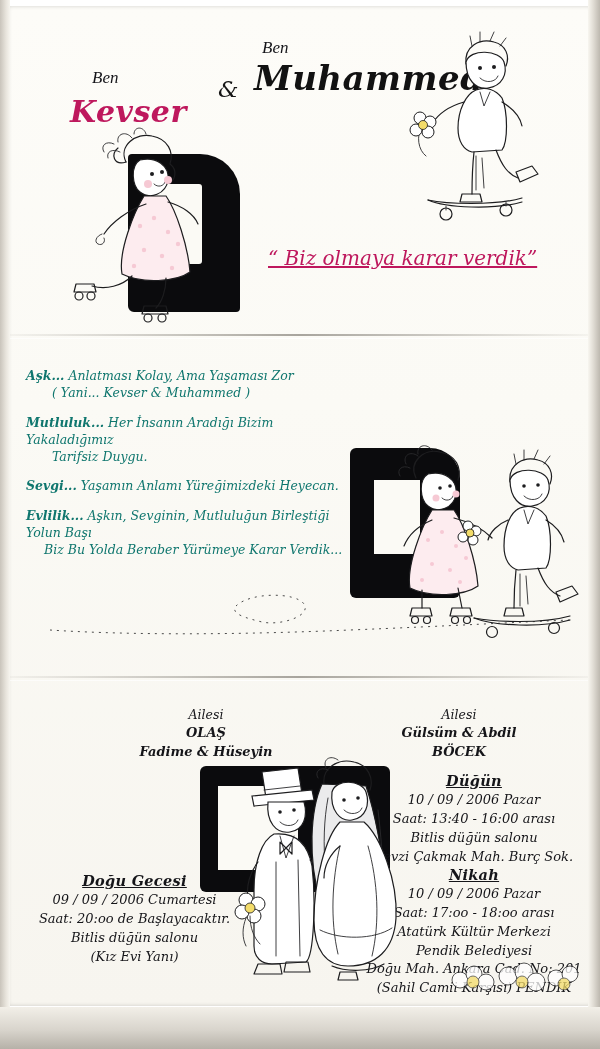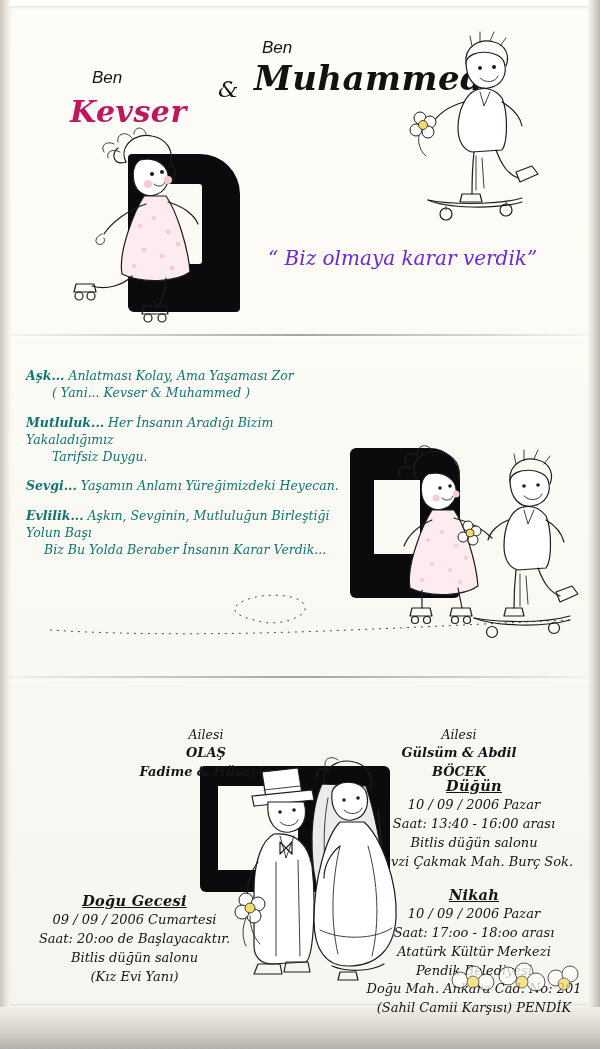--- a/index.html
+++ b/index.html
@@ -55,21 +55,21 @@
   #fold1 { top: 334px; }
   #fold2 { top: 338px; height:1px; background:linear-gradient(90deg, rgba(255,255,255,0.6), rgba(255,255,255,0.9), rgba(255,255,255,0.6)); }
   #fold3 { top: 676px; }
   #fold4 { top: 680px; height:1px; background:linear-gradient(90deg, rgba(255,255,255,0.6), rgba(255,255,255,0.9), rgba(255,255,255,0.6)); }
 
   .panel { position: absolute; left: 10px; width: 580px; }
   #panel-top { top: 6px; height: 328px; }
   #panel-mid { top: 340px; height: 336px; }
   #panel-bottom { top: 682px; height: 324px; }
   .ben {
-    font-family: Liberation Sans, sans-serif;
+    font-family: Liberation Serif, serif;
     font-style: italic;
     font-size: 17px;
     color: #15151a;
   }
   .name-kevser {
     font-family: "DejaVu Serif", serif;
     font-style: italic;
     font-weight: bold;
     font-size: 30px;
     letter-spacing: 0.5px;
@@ -86,22 +86,23 @@
   .amp {
     font-family: "DejaVu Serif", serif;
     font-style: italic;
     font-size: 23px;
     color: #141414;
   }
   .quote {
     font-family: "DejaVu Serif", serif;
     font-style: italic;
     font-size: 20px;
-    color: #6d28d9;
+    color: #be185d;
     white-space: nowrap;
+    text-decoration: underline;
   }
 
   .poem {
     position: absolute;
     left: 16px;
     top: 28px;
     width: 330px;
     font-family: "DejaVu Serif", serif;
     font-style: italic;
     font-size: 12.5px;
@@ -114,34 +115,33 @@
   .poem b { font-weight: bold; font-style: italic; }
 
   .col {
     position: absolute;
     text-align: center;
     font-family: "DejaVu Serif", serif;
     font-style: italic;
     font-size: 13px;
     line-height: 1.45;
     color: #151519;
-    margin-top: 20px;
   }
   .col .lbl { font-size: 12.5px; }
   .col .fam { font-weight: bold; }
   .head {
     font-weight: bold;
     font-size: 14.5px;
     text-decoration: underline;
     letter-spacing: 0.3px;
   }
 
   #family-left  { left: 96px;  top: 24px;  width: 200px; }
   #family-right { left: 344px; top: 24px;  width: 210px; }
-  #dugun        { left: 348px; top: 73px;  width: 232px; }
+  #dugun        { left: 348px; top: 88px;  width: 232px; }
   #nikah        { left: 348px; top: 182px; width: 232px; }
   #kina         { left: 22px;  top: 188px; width: 205px; }
 
   
   .blob {
     position: absolute;
     background: #0b0b0d;
   }
   svg { display:block; overflow: visible; }
   .ink { fill:none; stroke:#1d1d1f; stroke-width:1.2; stroke-linecap:round; stroke-linejoin:round; }
@@ -292,21 +292,21 @@
       </div>
       <div class="stanza">
         <div><b>Mutluluk...</b><span> Her İnsanın Aradığı Bizim Yakaladığımız</span></div>
         <div class="line2">Tarifsiz Duygu.</div>
       </div>
       <div class="stanza">
         <div><b>Sevgi...</b><span> Yaşamın Anlamı Yüreğimizdeki Heyecan.</span></div>
       </div>
       <div class="stanza">
         <div><b>Evlilik...</b><span> Aşkın, Sevginin, Mutluluğun Birleştiği Yolun Başı</span></div>
-        <div class="line2b">Biz Bu Yolda Beraber İnsanın Karar Verdik...</div>
+        <div class="line2b">Biz Bu Yolda Beraber Yürümeye Karar Verdik...</div>
       </div>
     </div>
 
     <div class="blob" style="left:340px; top:108px; width:110px; height:150px; border-radius:6px 30px 6px 6px;"></div>
     <div class="blob" style="left:364px; top:140px; width:46px; height:74px; background:#fbfaf5;"></div>
 
     <svg style="position:absolute; left:40px; top:250px;" width="520" height="50" viewBox="0 0 520 50">
       <path class="dotted" d="M0 40 C60 44 160 46 300 40 C400 36 470 32 520 30"></path>
       <path class="dotted" d="M186 16 C200 2 246 2 254 14 C262 26 230 36 212 32 C196 28 180 24 186 16 Z"></path>
     </svg>

